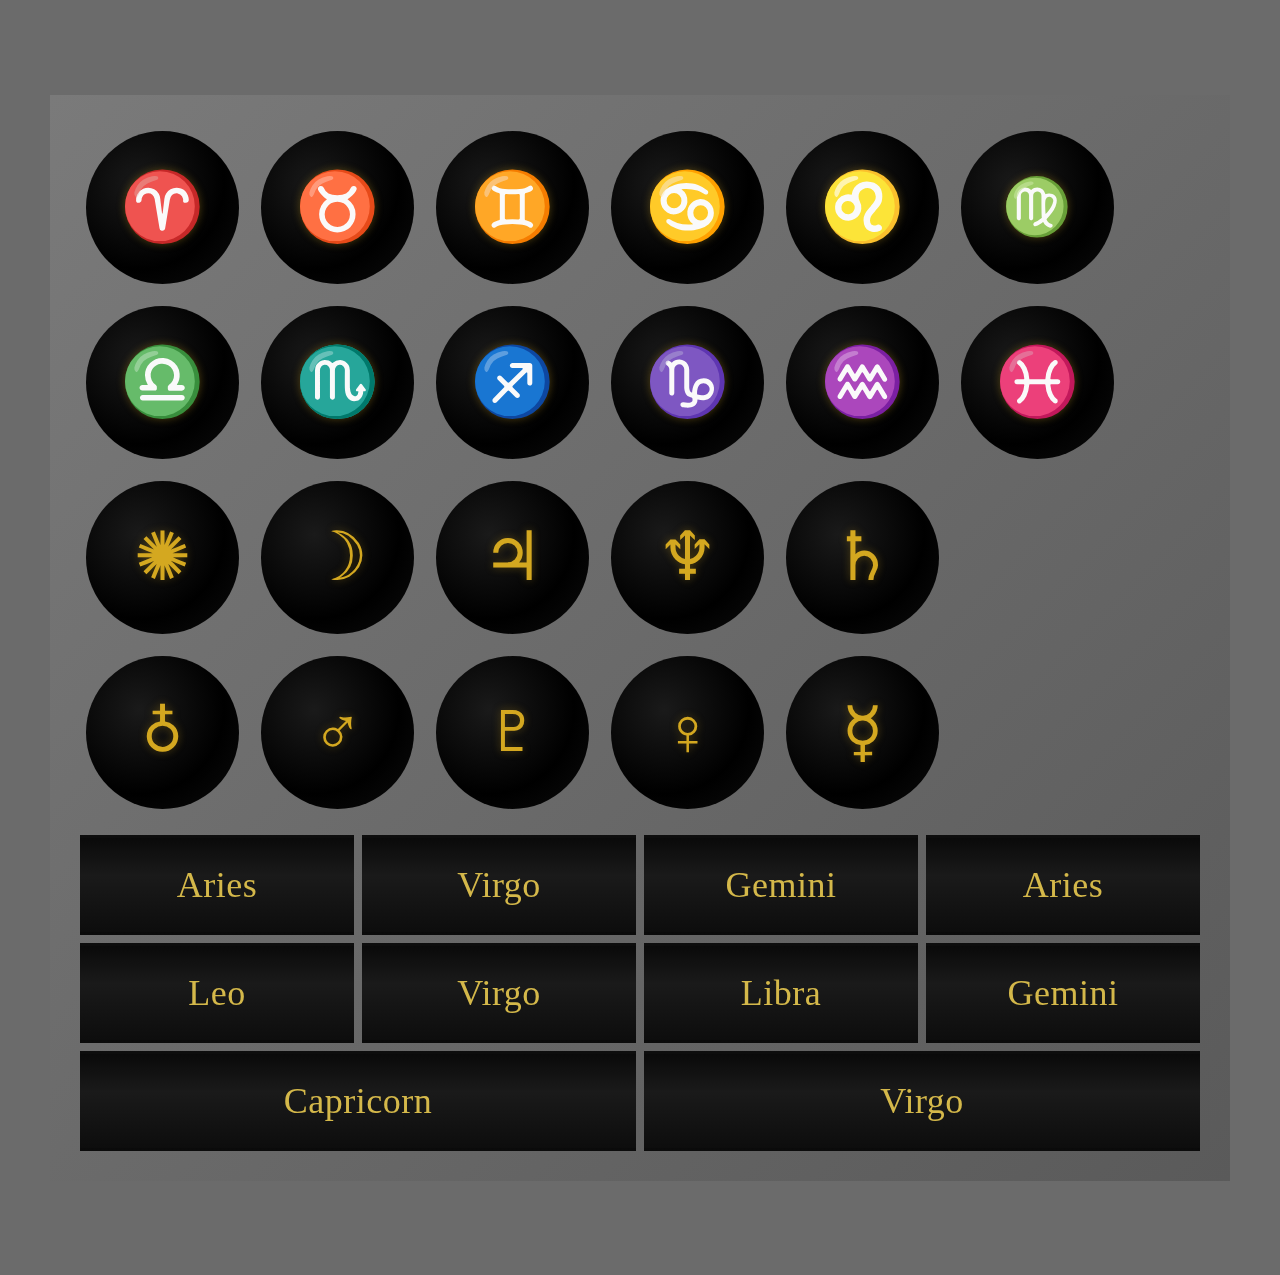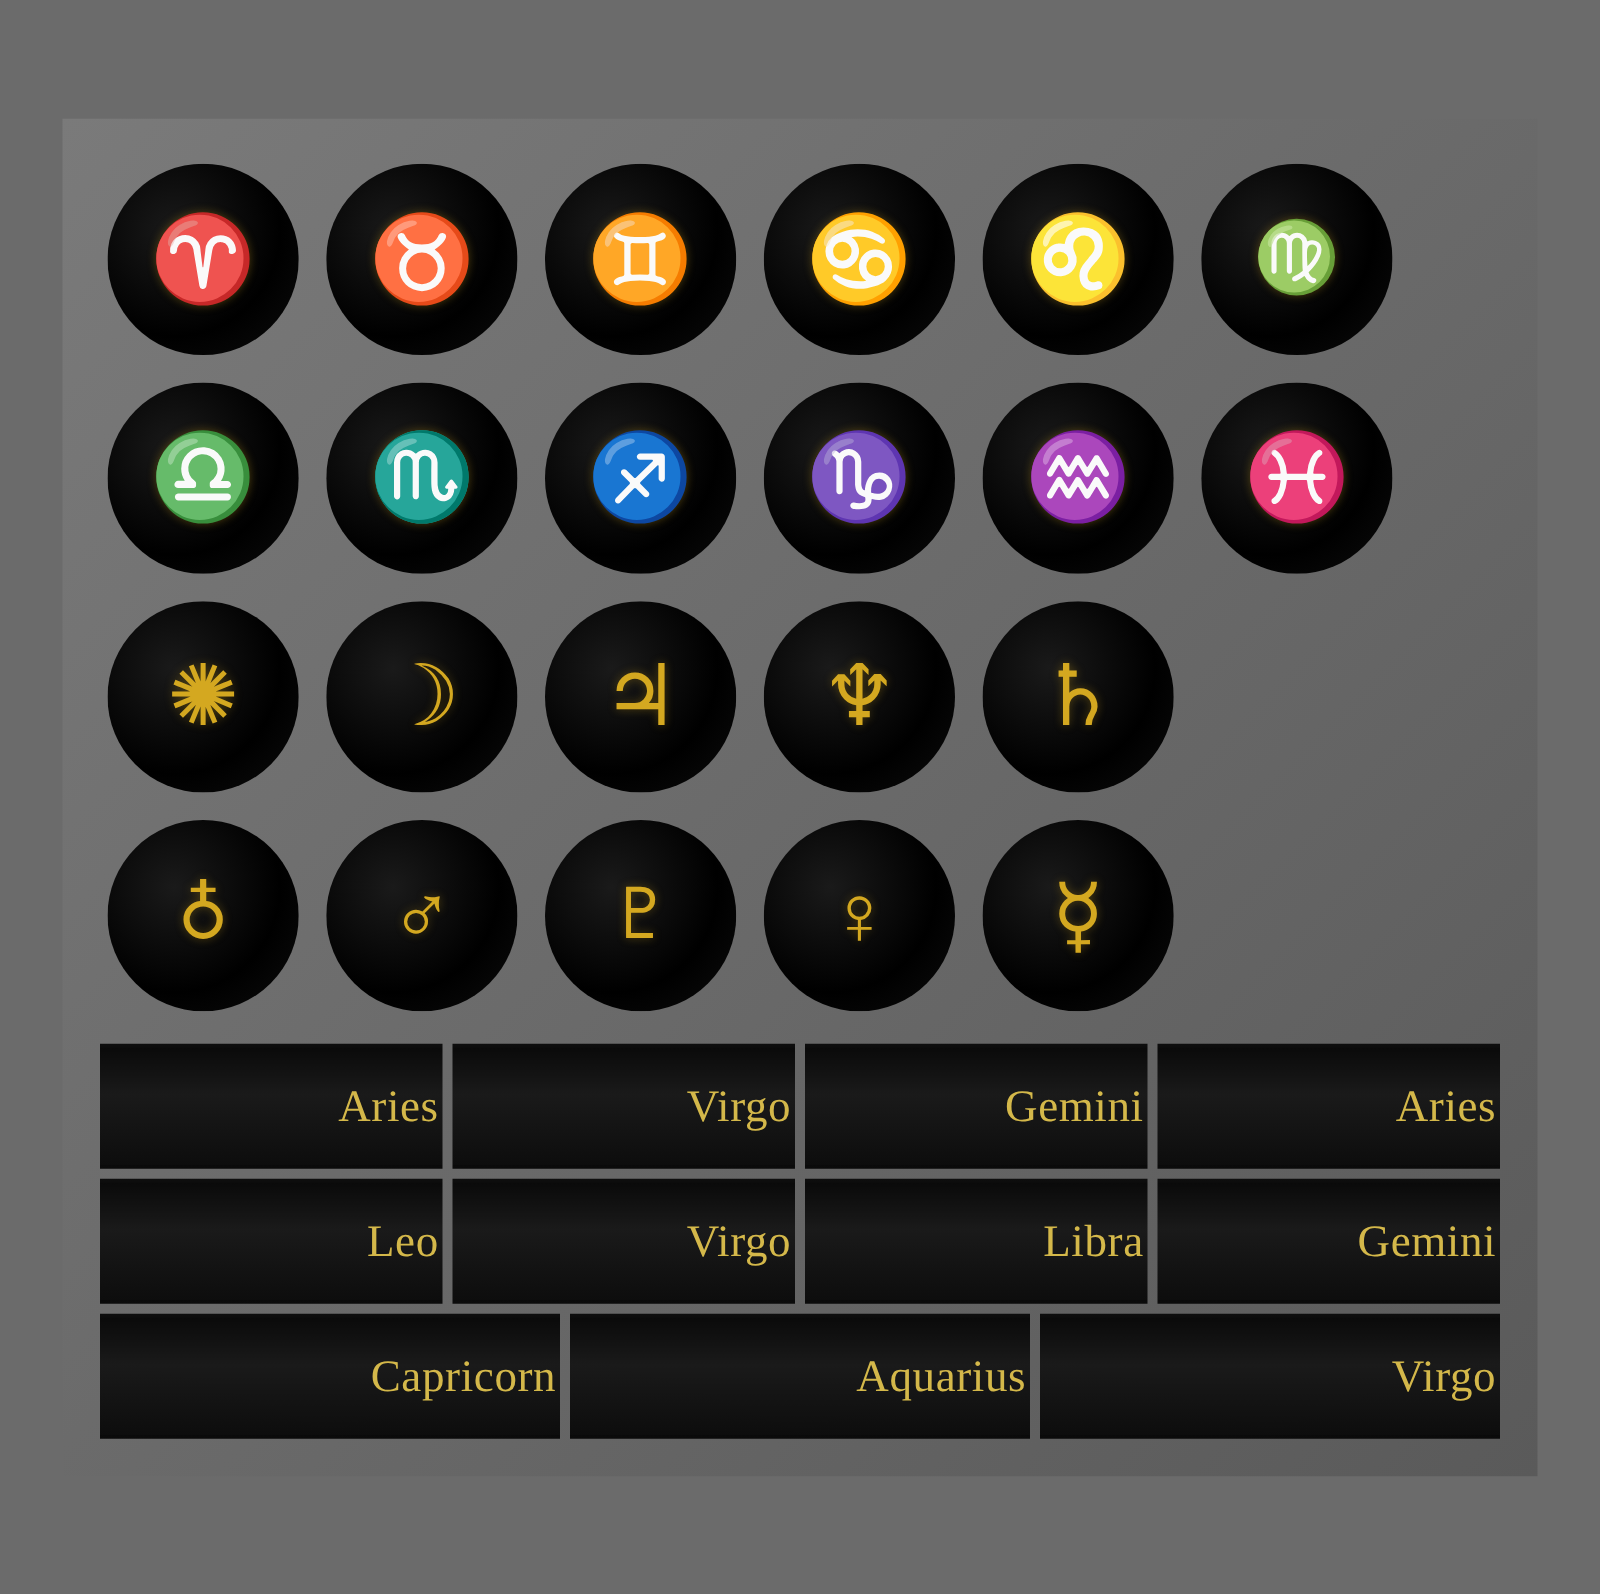--- a/index.html
+++ b/index.html
@@ -93,21 +93,21 @@
     }
 
     .label-box {
       flex: 1;
       height: 100px;
       background: linear-gradient(180deg, #0a0a0a 0%, #1a1a1a 40%, #0d0d0d 100%);
       border: 3px solid transparent;
       position: relative;
       display: flex;
       align-items: center;
-      justify-content: flex-end;
+      justify-content: center;
     }
 
     .label-box::before {
       content: '';
       position: absolute;
       inset: -3px;
       background: linear-gradient(180deg, #c8a030 0%, #f0d060 30%, #a07010 60%, #e0c040 100%);
       z-index: -1;
     }
 
@@ -236,22 +236,19 @@
       <div class="label-box">
         <span class="label-text">Gemini</span>
       </div>
     </div>
 
     <div class="label-row">
       <div class="label-box">
         <span class="label-text">Capricorn</span>
       </div>
       <div class="label-box">
-        <span class="label-text">Aquarius</span>
-      </div>
-      <div class="label-box">
         <span class="label-text">Virgo</span>
       </div>
     </div>
 
   </div>
 
 </div>
 
 </body></html>

